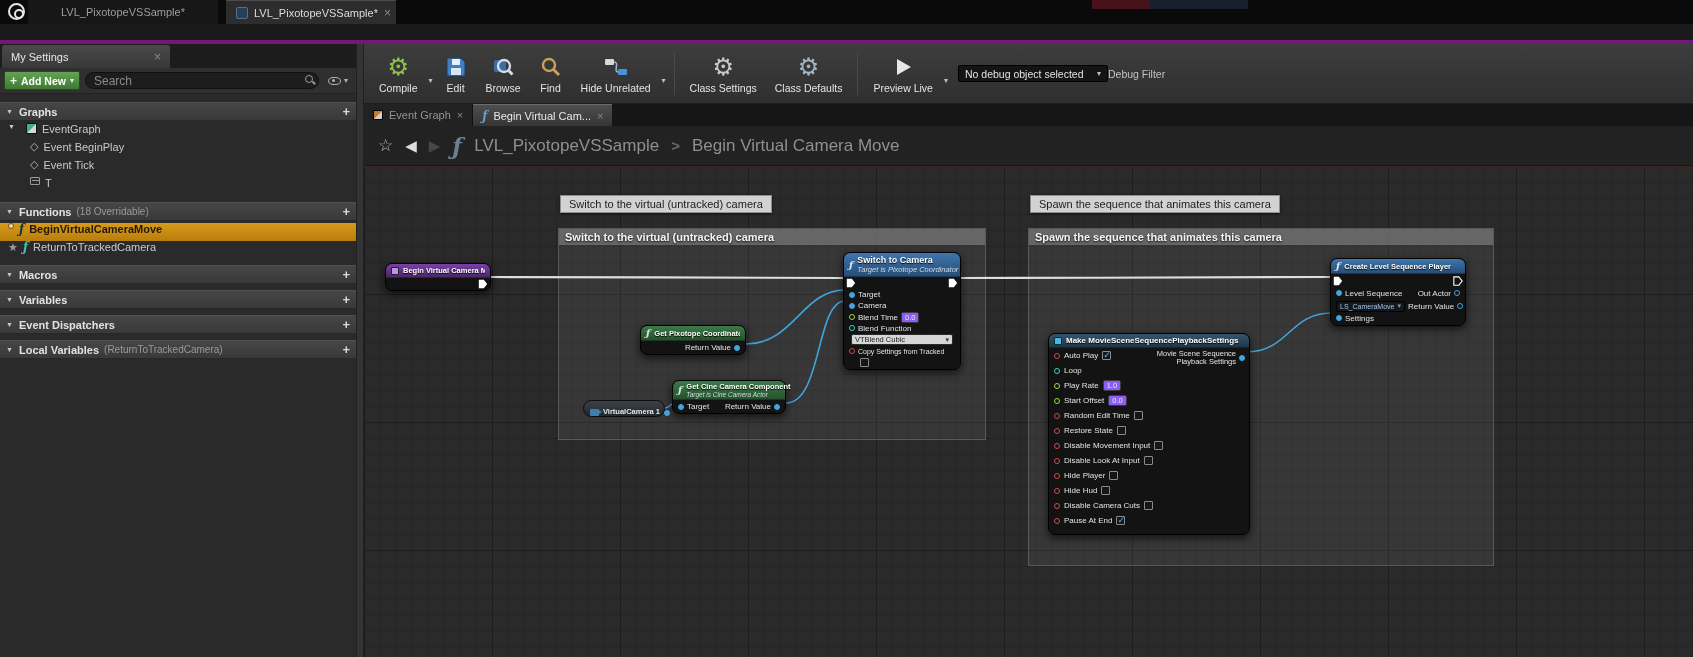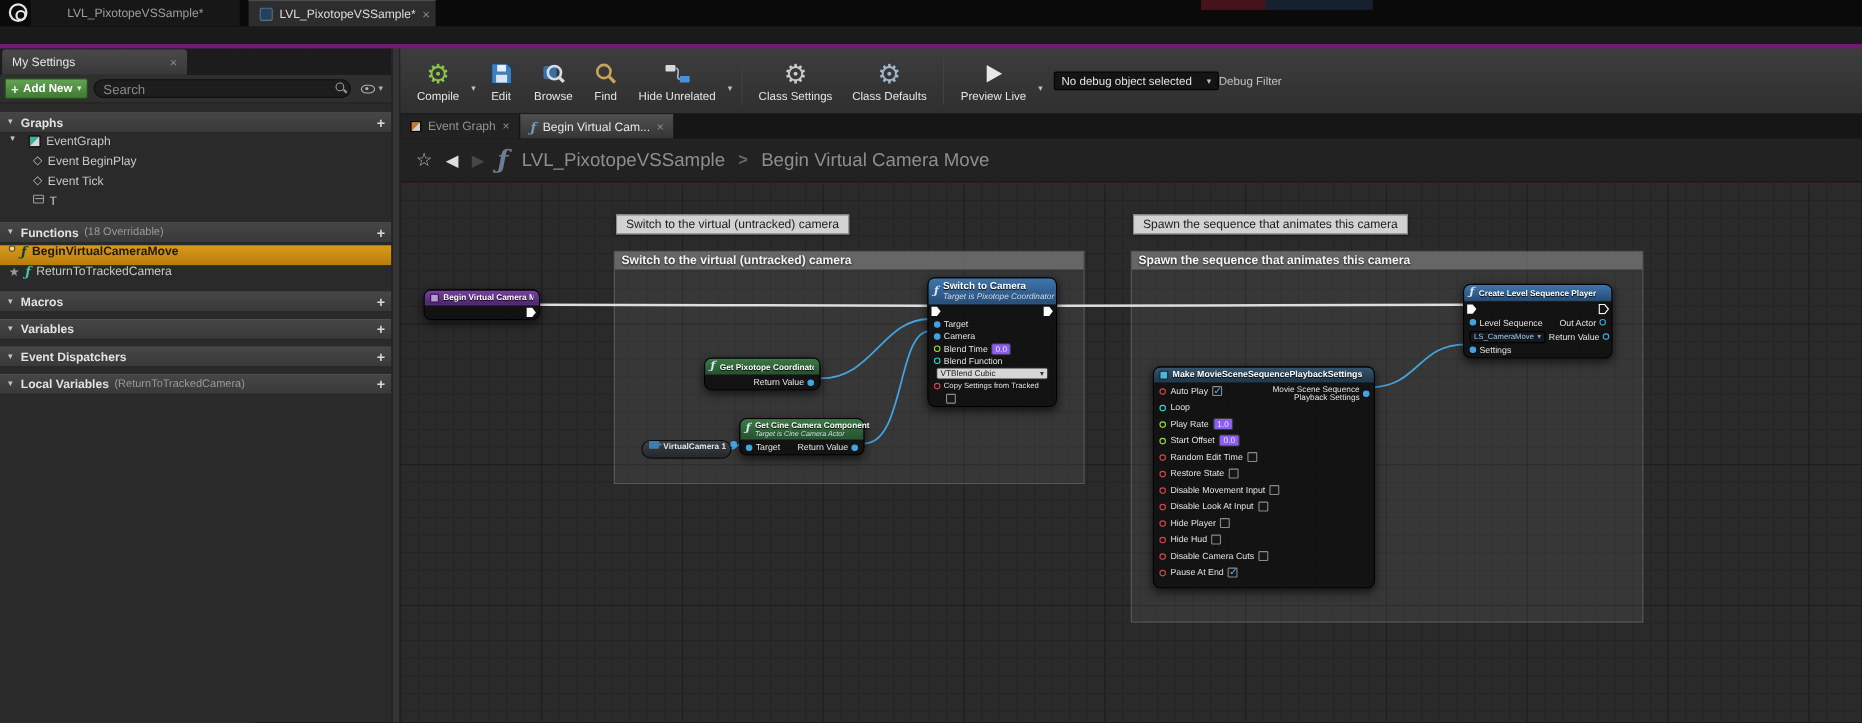--- a/index.html
+++ b/index.html
@@ -131,21 +131,21 @@
 .vbox{background:#8b5cf6;border:1px solid #3a3a3a;border-radius:2px;font-size:7.5px;color:#ececec;padding:0 3px;line-height:9px}
 .chk{width:9px;height:9px;border:1px solid #8a8a8a;background:#161616;border-radius:1px;position:relative;flex:none}
 .chk.checked:after{content:"✓";position:absolute;left:0;top:-2px;font-size:9px;color:#5ab8ff;font-weight:bold}
 .combo{flex:1;display:flex;align-items:center;background:#d6d6d6;border:1px solid #2a2a2a;border-radius:2px;font-size:7.5px;color:#1b1b1b;padding:0 3px;height:11px;margin:0 2px}
 .combo .cdd{margin-left:auto;font-size:7px;color:#333}
 .assetbox{display:flex;align-items:center;background:#14181c;border:1px solid #000;border-radius:2px;font-size:7px;color:#9fc6e8;padding:0 3px;height:11px;gap:3px}
 .assetbox .cdd{font-size:7px;color:#7f9ab0}
 .makeout{position:absolute;right:4px;top:16px;display:flex;align-items:center;gap:3px;z-index:1}
 .makeout .plabel{width:86px;text-align:right;font-size:7.5px;line-height:8px;white-space:normal}
 .mrow{height:15px;display:flex;align-items:center;gap:4px;padding:0 5px}
-.varpill{position:absolute;height:17px;background:linear-gradient(#3c4146,#24282c);border:1px solid #0b0b0b;border-radius:9px;display:flex;align-items:flex-start;gap:4px;padding:0 6px;z-index:3}
+.varpill{position:absolute;height:17px;background:linear-gradient(#3c4146,#24282c);border:1px solid #0b0b0b;border-radius:9px;display:flex;align-items:flex-end;gap:4px;padding:0 6px;z-index:3}
 .vlabel{font-size:7.5px;color:#dfe8ef;font-weight:bold;white-space:nowrap}
 .camic{width:9px;height:7px;background:#3f7fae;border-radius:1px;position:relative;flex:none}
 .camic:after{content:"";position:absolute;right:-3px;top:1px;border-left:3px solid #3f7fae;border-top:2px solid transparent;border-bottom:2px solid transparent}
 </style>
 </head>
 <body>
 
 <div id="root">
 
   <div class="titlebar">

